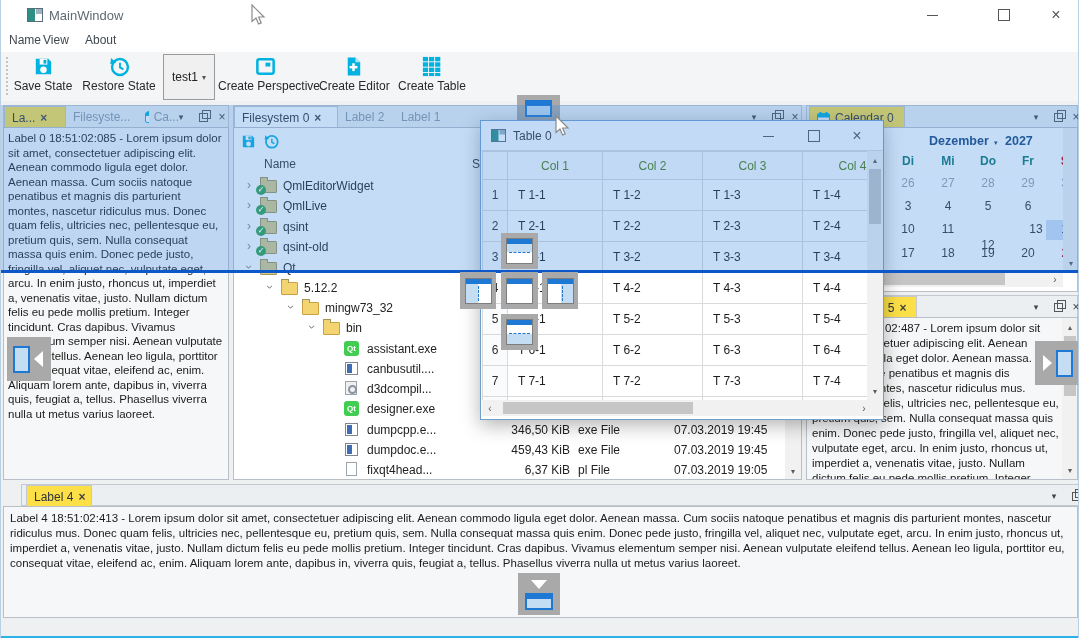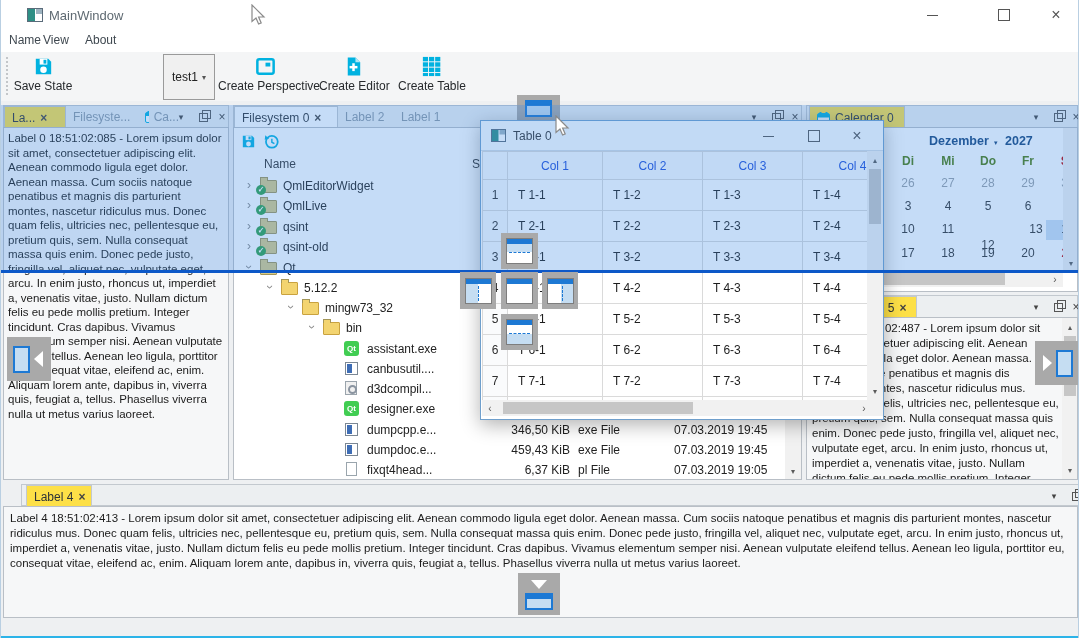--- a/index.html
+++ b/index.html
@@ -60,25 +60,25 @@
   .dllicon::before{content:"";position:absolute;left:2px;top:3px;width:5px;height:5px;border:2px solid #8a94a0;border-radius:50%;}
   .fileicon{position:absolute;top:2px;width:11px;height:14px;background:#fff;border:1px solid #9aa5ad;box-sizing:border-box;}
   .fcol{position:absolute;top:3px;color:#222;}
   
   .twin{left:479px;top:120px;width:404px;height:300px;background:#fff;border:1px solid #6f9fcc;
         box-shadow:0 5px 18px rgba(0,0,0,.30);z-index:10;box-sizing:border-box;}
   .twin-title{position:absolute;left:0;top:0;width:100%;height:30px;background:#fbfcfd;border-bottom:1px solid #d4dde6;box-sizing:border-box;}
   .tclip{position:absolute;left:1px;top:30px;width:385px;height:249px;overflow:hidden;}
   table.ttable{border-collapse:collapse;table-layout:fixed;width:420px;}
   table.ttable td{border:1px solid #dadada;height:30px;padding:0 0 0 10px;background:#fff;color:#1d1d1d;font-size:12px;}
-  table.ttable tr.thead td{background:#fafbfc;text-align:center;padding:0;height:27px;color:#1d4ed8;}
+  table.ttable tr.thead td{background:#fafbfc;text-align:center;padding:0;height:27px;color:#4d7c0f;}
   table.ttable td.rowhdr{background:#fafbfc;text-align:center;padding:0;color:#2e2e2e;}
   
   .cal-month{position:absolute;font-weight:bold;color:#16457c;font-size:12.5px;}
-  .cal-wd{position:absolute;width:40px;text-align:center;color:#4d7c0f;font-weight:bold;}
+  .cal-wd{position:absolute;width:40px;text-align:center;color:#0f766e;font-weight:bold;}
   .cal-wd.red{color:#c00000;}
   .cal-d{position:absolute;width:40px;text-align:center;color:#333;}
   .cal-d.dim{color:#9aa0a6;}
   .cal-d.red{color:#c00000;}
   
   .overlay{left:0;top:105px;width:1079px;height:165px;background:rgba(64,140,228,.30);
            border-bottom:3px solid #0c58c8;z-index:20;}
   .ind{position:absolute;background:#a9a9a9;display:flex;align-items:center;justify-content:center;z-index:30;}
   .di{position:relative;width:27px;height:26px;background:#fff;border:1px solid #7d7d7d;box-sizing:border-box;}
   .di .band{position:absolute;left:0;top:0;right:0;height:5px;background:#1d79d4;}
@@ -131,20 +131,28 @@
   <div class="abs tb-handle"></div>
   <div class="abs tbtn" style="left:10px;width:64px">
     <svg width="23" height="23" viewBox="0 0 24 24">
         <path d="M4 4 h13 l3 3 v13 h-16 z" fill="#00b2e0"></path>
         <rect x="8" y="4" width="8" height="6" fill="#fff"></rect>
         <rect x="12" y="5" width="3" height="4" fill="#00b2e0"></rect>
         <circle cx="12" cy="15.5" r="3.4" fill="#fff"></circle>
       </svg>
     <span class="lbl">Save State</span>
   </div>
+  <div class="abs tbtn" style="left:78px;width:80px">
+    <svg width="23" height="23" viewBox="0 0 24 24">
+        <circle cx="12.5" cy="12.5" r="8.3" fill="none" stroke="#00b2e0" stroke-width="2.5"></circle>
+        <path d="M3.2 3.2 l-0.8 6.4 l6.2 -1.4 z" fill="#00b2e0"></path>
+        <path d="M12.5 8 v5 l3.6 2" stroke="#00b2e0" stroke-width="2" fill="none"></path>
+      </svg>
+    <span class="lbl">Restore State</span>
+  </div>
   <div class="abs combo">
     <span>test1</span>
     <span class="arr">▾</span>
   </div>
   <div class="abs tbtn" style="left:217px;width:94px">
     <svg width="23" height="23" viewBox="0 0 24 24">
         <rect x="3.5" y="4.5" width="17" height="15" rx="2" fill="none" stroke="#00b2e0" stroke-width="2.6"></rect>
         <rect x="12" y="8" width="5" height="4" fill="#00b2e0"></rect>
       </svg>
     <span class="lbl">Create Perspective</span>

